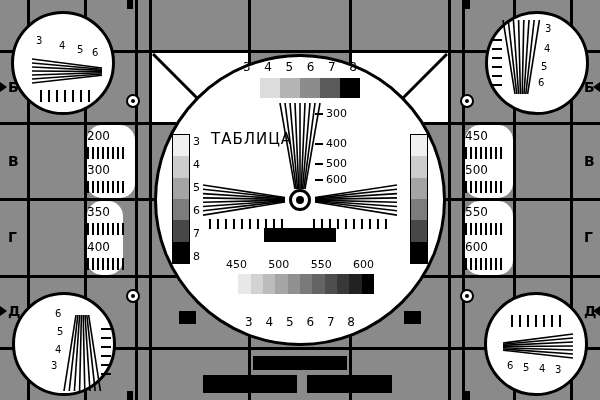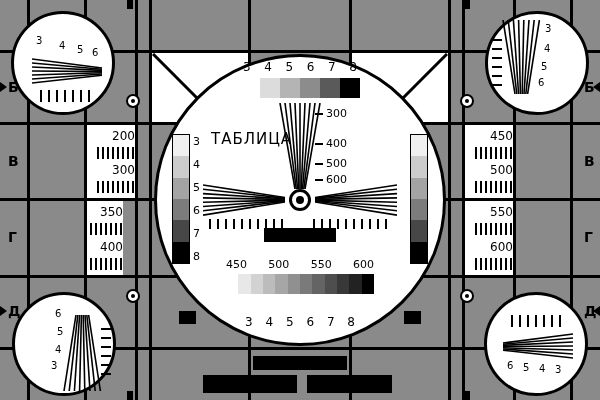--- a/index.html
+++ b/index.html
@@ -27,21 +27,21 @@
   .code-text{font-size:17px;font-weight:bold;letter-spacing:2px;line-height:1;}
   .code-text sup{font-size:8px;font-weight:normal;letter-spacing:0;}
   .dash{position:absolute;width:8px;height:2px;background:#000;}
   .blackrect{position:absolute;background:#000;}
   .arrow-r{position:absolute;width:0;height:0;border-top:5px solid transparent;
            border-bottom:5px solid transparent;border-left:7px solid #000;}
   .arrow-l{position:absolute;width:0;height:0;border-top:5px solid transparent;
            border-bottom:5px solid transparent;border-right:7px solid #000;}
   .marker-outer{position:absolute;width:14px;height:14px;border:2px solid #000;border-radius:50%;background:#fff;}
   .marker-dot{position:absolute;width:4px;height:4px;border-radius:50%;background:#000;}
-  .panel-box{display:flex;flex-direction:column;justify-content:space-evenly;align-items:flex-end;}
+  .panel-box{display:flex;flex-direction:column;justify-content:space-evenly;align-items:flex-start;border-radius:15px;}
 </style>
 </head>
 <body>
 
 <div id="canvas" style="background: rgb(138, 138, 138);">
 
   <div class="hline" style="top:50px"></div>
   <div class="hline" style="top:122px"></div>
   <div class="hline" style="top:198px"></div>
   <div class="hline" style="top:275px"></div>

